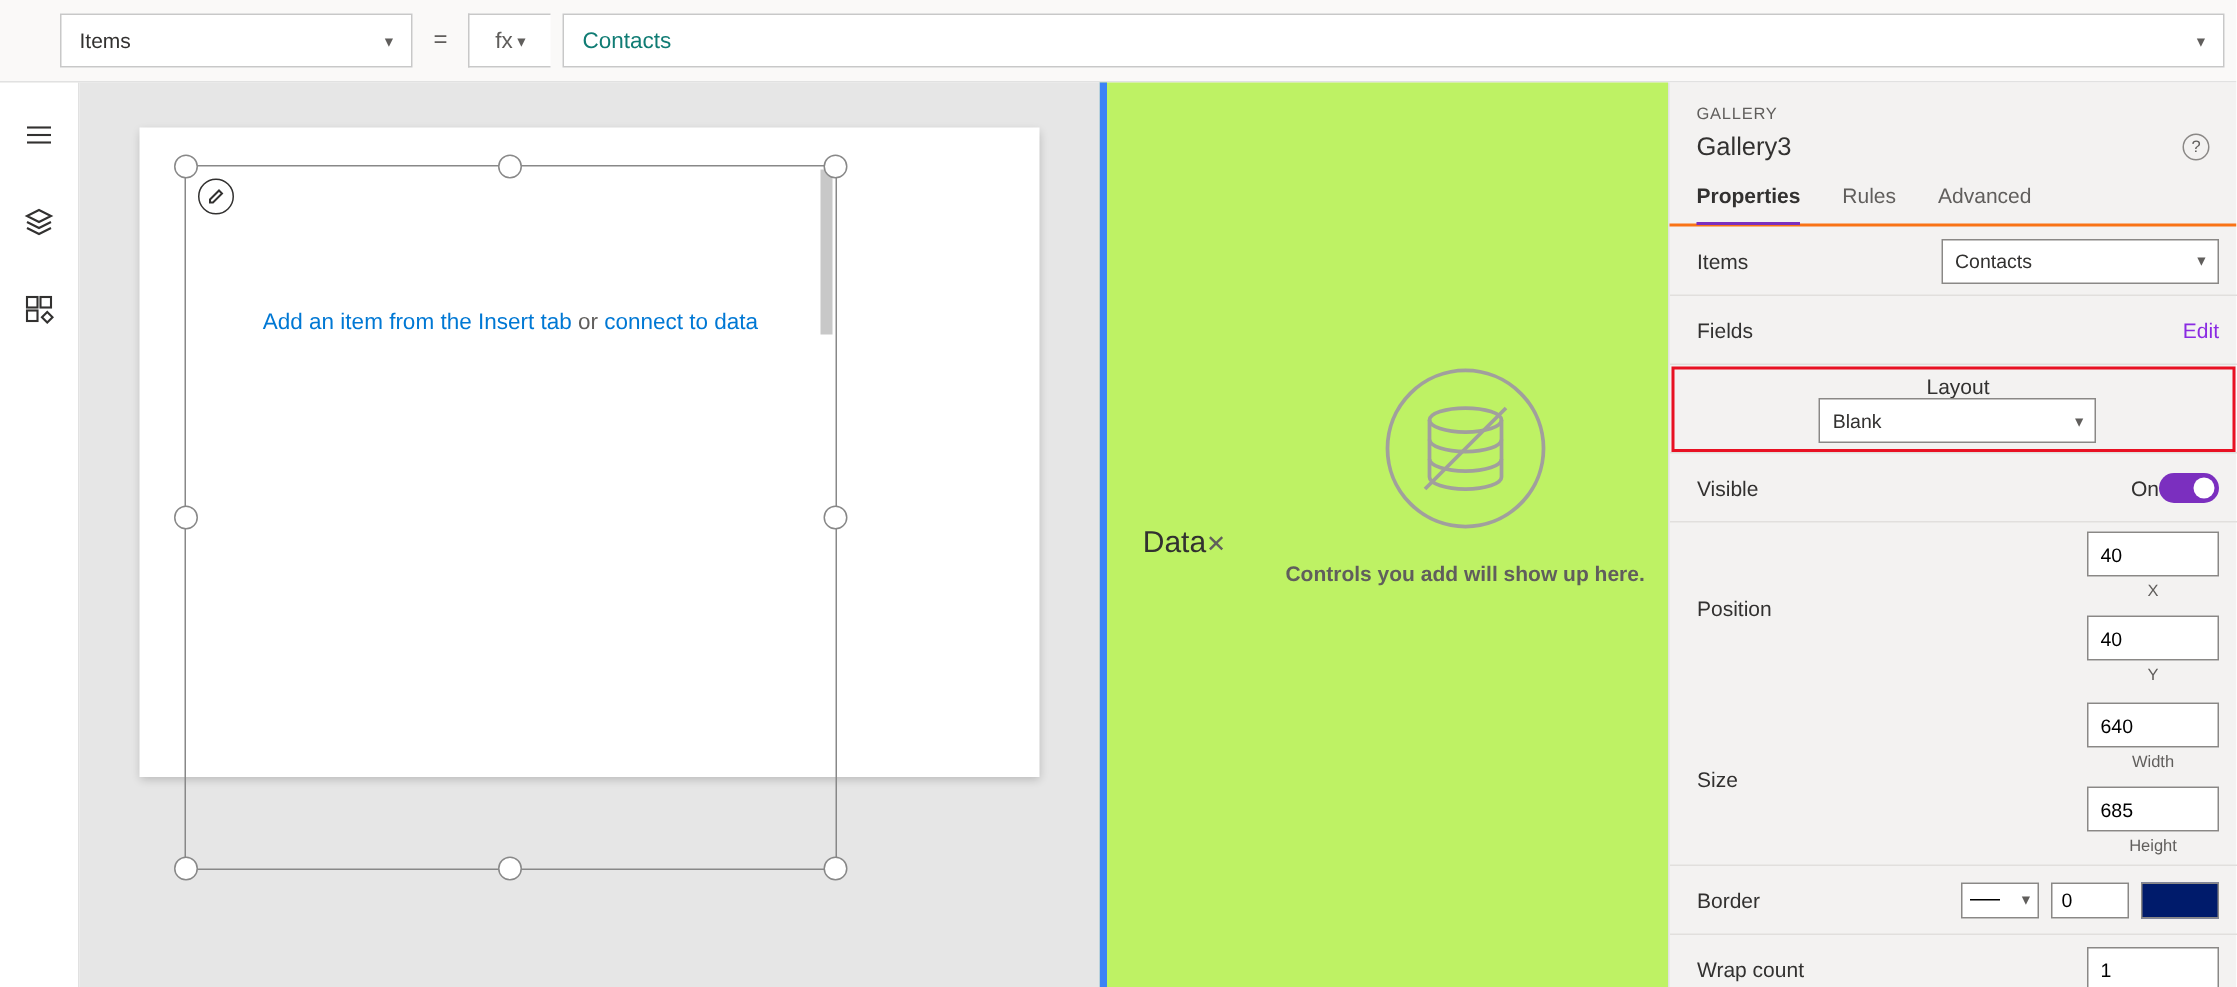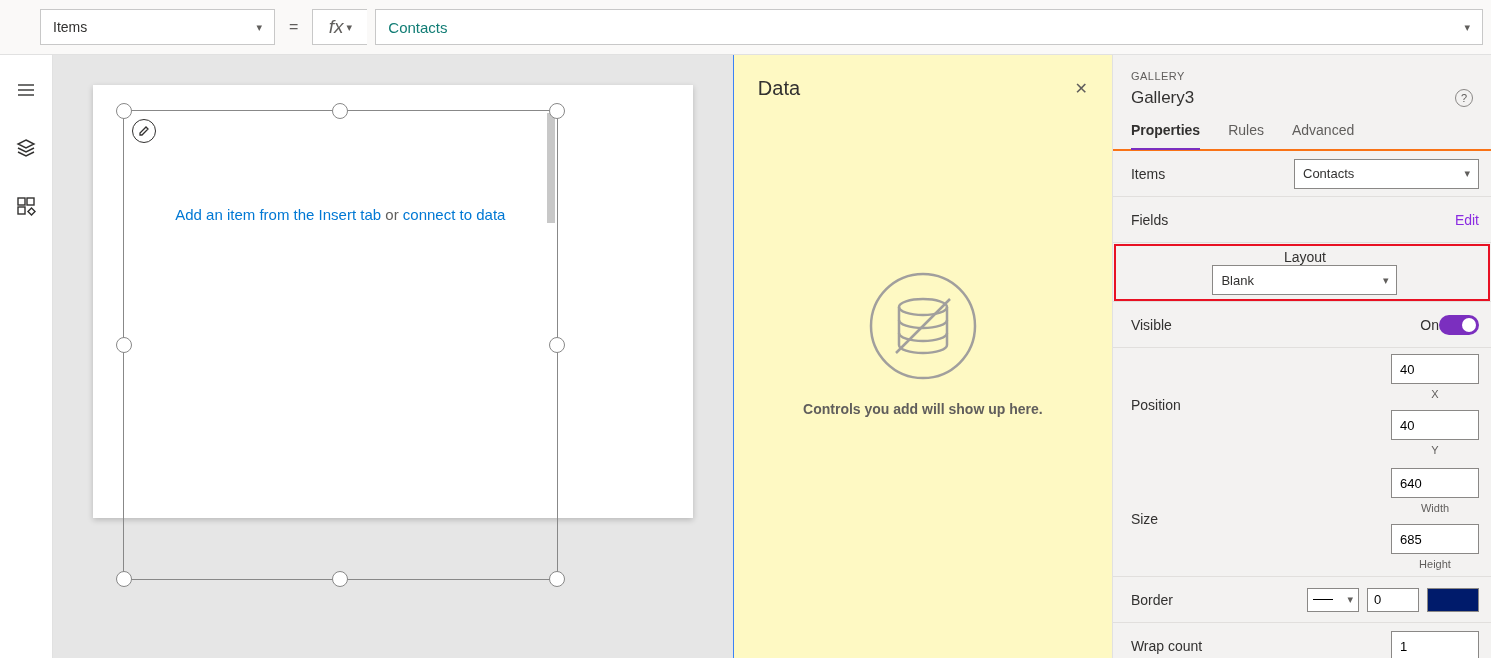--- a/index.html
+++ b/index.html
@@ -3,40 +3,40 @@
 <meta charset="utf-8">
 <style>
   * { box-sizing: border-box; margin:0; padding:0; font-family: "Segoe UI", Arial, sans-serif; }
   body { width:1491px; height:658px; overflow:hidden; background:#fff; color:#323130; }
 
   
   .formula-bar { height:55px; border-bottom:1px solid #e1e1e1; display:flex; align-items:center; padding:0 8px 0 40px; gap:8px; background:#faf9f8; }
   .prop-select { width:235px; height:36px; border:1px solid #c8c8c8; background:#fff; display:flex; align-items:center; justify-content:space-between; padding:0 12px; font-size:14px; color:#323130; }
   .eq { font-size:16px; color:#605e5c; padding:0 6px; }
   .fx-box { width:55px; height:36px; border:1px solid #c8c8c8; border-right:none; background:#fff; display:flex; align-items:center; justify-content:center; gap:3px; color:#605e5c;}
-  .fx-box .fx { font-style:italic; font-size:19px; }
+  .fx-box .fx { font-size:15px; }
   .formula-input { flex:1; height:36px; border:1px solid #c8c8c8; background:#fff; display:flex; align-items:center; justify-content:space-between; padding:0 12px; font-family: Consolas, monospace; font-size:15px; color:#107c74; }
   .chev { color:#605e5c; font-size:11px; }
 
   
   .content { display:flex; height:603px; }
   .left-rail { width:55px; border-right:1px solid #e1e1e1; display:flex; flex-direction:column; align-items:center; padding-top:25px; gap:38px; }
   .rail-icon { width:20px; height:20px; stroke:#323130; fill:none; stroke-width:1.4; }
 
   .canvas-area { flex:1; background:#e6e6e6; display:flex; justify-content:flex-start; padding:30px 40px; position:relative; }
   .canvas { width:600px; height:433px; background:#fff; box-shadow:0 2px 6px rgba(0,0,0,0.2); position:relative; }
   .gallery-sel { position:absolute; left:30px; top:25px; width:435px; height:470px; border:1px solid #888; }
   .handle { width:16px; height:16px; border:1px solid #888; border-radius:50%; background:#fff; position:absolute; }
   .edit-pencil { position:absolute; left:8px; top:8px; width:24px; height:24px; border:1.5px solid #323130; border-radius:50%; display:flex; align-items:center; justify-content:center; }
   .hint { position:absolute; left:0; right:0; top:95px; text-align:center; font-size:15px; color:#0078d4; }
   .hint .or { color:#605e5c; }
   .scroll-stub { position:absolute; right:2px; top:2px; width:8px; height:110px; background:#c8c8c8; }
 
   
-  .data-panel { width:395px; border-left:1px solid #3b82f6; background:#fef9c3; display:flex; flex-direction:column; }
+  .data-panel { width:395px; border-left:5px solid #3b82f6; background:#bef264; display:flex; flex-direction:row; }
   .data-header { display:flex; justify-content:space-between; align-items:center; padding:22px 24px 10px; }
   .data-header h2 { font-size:20px; font-weight:400; }
   .close-x { font-size:16px; color:#605e5c; cursor:pointer; }
   .data-body { flex:1; display:flex; flex-direction:column; align-items:center; justify-content:center; gap:20px; padding-bottom:80px;font-weight:bold; }
   .db-icon { width:110px; height:110px; }
   .data-msg { color:#605e5c; font-size:14px; }
 
   
   .props-panel { width:395px; border-left:1px solid #e1e1e1; background:#f3f2f1; display:flex; flex-direction:column; }
   .props-head { padding:15px 18px 0; }

